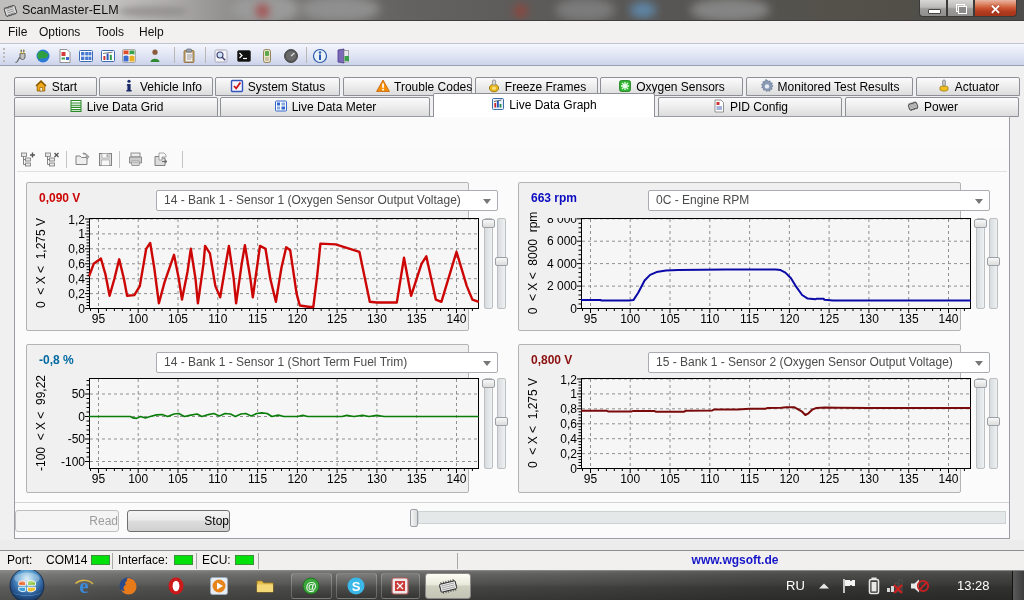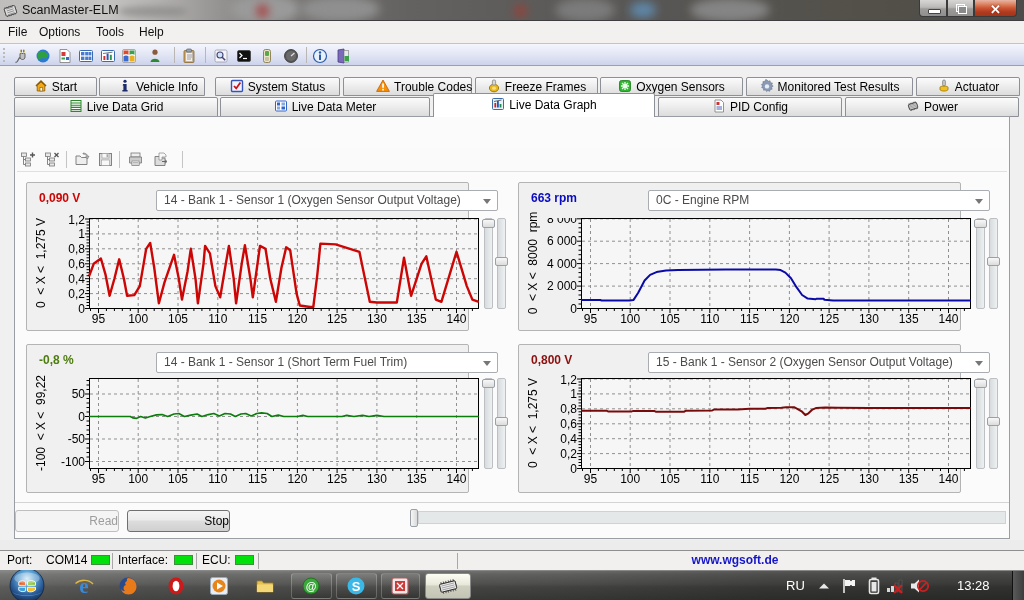--- a/index.html
+++ b/index.html
@@ -221,21 +221,21 @@
     <div class="tsep" style="left:205px;"></div>
     <div class="tsep" style="left:306px;"></div>
   </div>
 
   <div id="tabs1">
   <div class="tab" style="left:14px;width:83px;"><svg class="tabico" width="14" height="14" viewBox="0 0 14 14">
           <path d="M2,7 L7,2.2 L12,7" fill="none" stroke="#8a5a00" stroke-width="1.6"></path>
 <path d="M3.2,6.5 L3.2,12 L10.8,12 L10.8,6.5 L7,3 Z" fill="#f0a818" stroke="#8a5a00" stroke-width="0.8"></path>
 <rect x="6" y="8.5" width="2.6" height="3.5" fill="#fff8e0" stroke="#8a5a00" stroke-width="0.6"></rect>
         </svg>Start</div>
-  <div class="tab" style="left:99px;width:106px;padding-left:12px;"><svg class="tabico" width="14" height="14" viewBox="0 0 14 14">
+  <div class="tab" style="left:99px;width:114px;padding-left:12px;"><svg class="tabico" width="14" height="14" viewBox="0 0 14 14">
           <rect x="5.4" y="0.8" width="3.2" height="3" rx="1.5" fill="#1a2a6a"></rect>
 <path d="M5.2,5 L8.6,5 L8.6,11 L9.6,11 L9.6,12.6 L4.4,12.6 L4.4,11 L5.4,11 L5.4,6.6 L4.6,6.6 Z" fill="#1a2a6a"></path>
         </svg>Vehicle Info</div>
   <div class="tab" style="left:215px;width:125px;"><svg class="tabico" width="14" height="14" viewBox="0 0 14 14">
           <rect x="1.5" y="1.5" width="11" height="11" rx="1" fill="#f4f4ff" stroke="#3355bb" stroke-width="1.4"></rect>
 <path d="M4,7 L6.2,9.4 L10.4,3.4" fill="none" stroke="#cc1111" stroke-width="1.8"></path>
         </svg>System Status</div>
   <div class="tab" style="left:343px;width:129px;padding-left:32px;"><svg class="tabico" width="14" height="14" viewBox="0 0 14 14">
           <path d="M7,1 L13.4,12.4 L0.6,12.4 Z" fill="#f59008" stroke="#c25b00" stroke-width="0.8"></path>
 <rect x="6.2" y="4.4" width="1.7" height="4.4" fill="#fff"></rect>
@@ -590,21 +590,21 @@
 <text x="429.5" y="140" text-anchor="middle" font-size="12" fill="#000">140</text>
       <text x="18" y="80" text-anchor="middle" font-size="12" fill="#000" transform="rotate(-90 18 80)">0&nbsp;&nbsp;&lt; X &lt;&nbsp;&nbsp;8000&nbsp;&nbsp;rpm</text>
     </svg>
     <div class="slider" style="left:457px;top:35px;height:89px;"></div>
     <div class="slider" style="left:470px;top:35px;height:89px;"></div>
     <div class="thumb" style="left:455px;top:36px;"></div>
     <div class="thumb" style="left:468px;top:74px;"></div>
   </div>
 
   <div class="cpanel" style="left:26px;top:344px;">
-    <div class="cvalue" style="color:#4d7c0f;">-0,8 %</div>
+    <div class="cvalue" style="color:#0369a1;">-0,8 %</div>
     <div class="combo">14 - Bank 1 - Sensor 1 (Short Term Fuel Trim)<div class="arr"></div></div>
     <svg class="abs" style="left:0;top:0" width="479" height="147" viewBox="0 0 479 147">
       <g transform="translate(62,33)">
             <rect x="0.5" y="0.5" width="389" height="90" fill="#f6f6f6" stroke="none"></rect>
 <line x1="9.5" y1="1" x2="9.5" y2="90" stroke="#909090" stroke-width="1" stroke-dasharray="3,3"></line>
 <line x1="49.2" y1="1" x2="49.2" y2="90" stroke="#909090" stroke-width="1" stroke-dasharray="3,3"></line>
 <line x1="89.0" y1="1" x2="89.0" y2="90" stroke="#909090" stroke-width="1" stroke-dasharray="3,3"></line>
 <line x1="128.8" y1="1" x2="128.8" y2="90" stroke="#909090" stroke-width="1" stroke-dasharray="3,3"></line>
 <line x1="168.6" y1="1" x2="168.6" y2="90" stroke="#909090" stroke-width="1" stroke-dasharray="3,3"></line>
 <line x1="208.4" y1="1" x2="208.4" y2="90" stroke="#909090" stroke-width="1" stroke-dasharray="3,3"></line>

